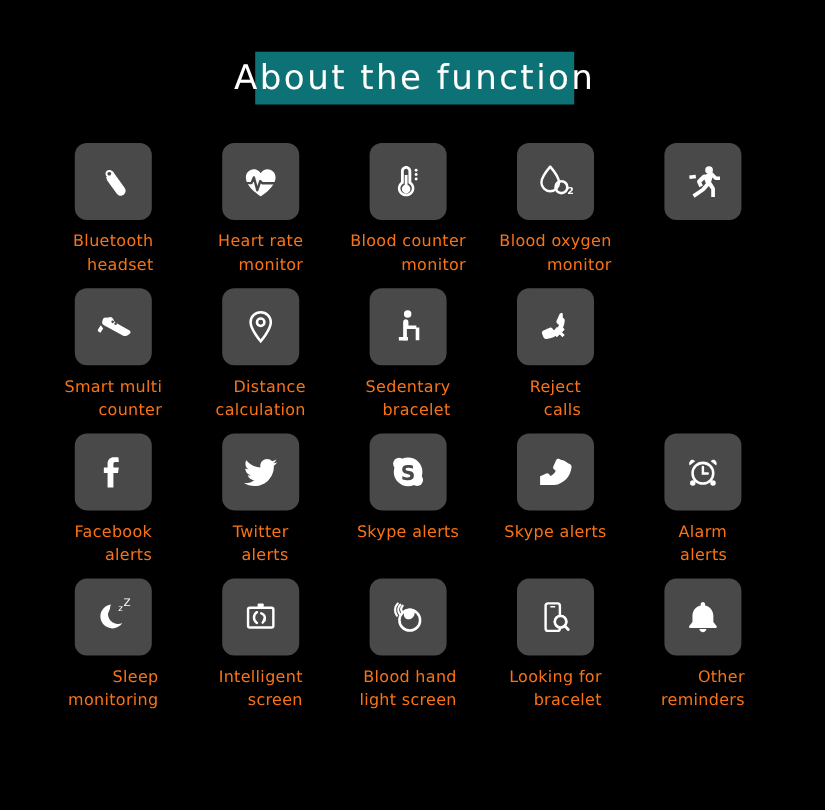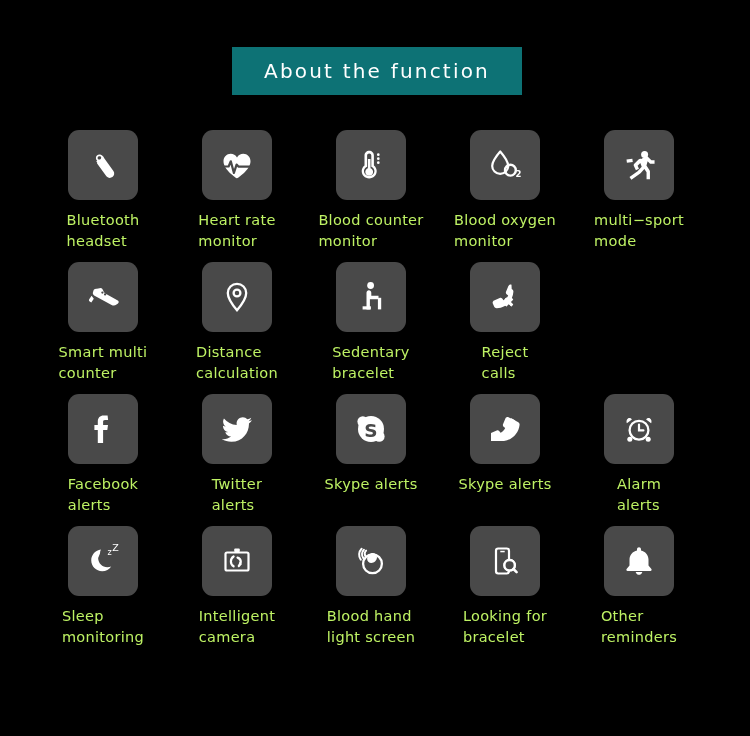--- a/index.html
+++ b/index.html
@@ -14,21 +14,21 @@
   
   .banner{
     position:absolute;
     left:232px;top:47px;
     width:290px;height:48px;
     background:#0d7275;
     display:flex;align-items:center;justify-content:center;
   }
   .banner-title{
     color:#ffffff;
-    font-size:20px;
+    font-size:31px;
     letter-spacing:2.2px;
     font-weight:400;
     white-space:nowrap;
     font-family:"DejaVu Sans","Liberation Sans",sans-serif;
   }
 
   
   .grid{
     position:absolute;
     left:0;top:130px;
@@ -52,24 +52,24 @@
     width:70px;height:70px;
     background:#494949;
     border-radius:11px;
     display:flex;align-items:center;justify-content:center;
     box-sizing:border-box;
   }
   .tile svg{display:block;}
 
   .label{
     margin-top:10px;
-    color:#bef264;
+    color:#f97316;
     font-size:14.5px;
     line-height:21px;
-    text-align:left;
+    text-align:right;
     letter-spacing:0.3px;
     white-space:pre-line;
     font-family:"DejaVu Sans","Liberation Sans",sans-serif;
   }
 </style>
 </head>
 <body>
 
 <div class="page">
 
@@ -136,22 +136,20 @@
       <div class="cell">
         <div class="tile">
           <svg width="40" height="40" viewBox="0 0 40 40">
             <g fill="#fff">
               <circle cx="25.6" cy="9.6" r="3.5"></circle>
               <path d="M22.3 13.9c-.9-.4-2-.2-2.7.5l-4.3 4.3c-.6.6-.8 1.6-.4 2.4l2 4.1 3.1-1.5-1.4-2.9 2.7-2.7 1.4 3.6-4.1 4.6-8.1 5.6 1.9 2.8 8.8-6.1c.2-.15.4-.3.55-.5l3.6-4.1 2.2 3.3v6.9h3.4v-7.6c0-.5-.15-.95-.4-1.35l-3.1-4.7 1.2-4.3 2.4 2.4h4.5v-3.3h-3.1l-3.6-3.6c-.6-.6-1.5-.8-2.3-.5z"></path>
               <path d="M13.6 14.2h-5.9v3.2h5.9z" transform="rotate(-8 10.6 15.8)"></path>
             </g>
           </svg>
         </div>
-        <div class="label">multi−sport
-mode</div>
       </div>
     </div>
 
     <div class="row">
       <div class="cell">
         <div class="tile">
           <svg width="40" height="40" viewBox="0 0 40 40">
             <g fill="#fff">
               <path d="M13.9 11.8c-1.5-.5-3 .3-3.4 1.7l-.6 2.1c-.3 1.1.2 2.2 1.2 2.8l17.5 9.6c1.6.9 3.5.7 4.9-.4l1.5-1.2c1-.8.9-2.4-.2-3l-12.5-7c-.6-.35-1.1-.85-1.4-1.45l-1.1-2.2c-.4-.8-1.1-1.4-2-1.65z"></path>
               <path d="M8.6 18.7l-2.4 3.6c-.5.8-.3 1.8.5 2.3l1.6 1 2.5-3.9z"></path>
@@ -288,21 +286,21 @@
         <div class="tile">
           <svg width="40" height="40" viewBox="0 0 40 40">
             <rect x="8.5" y="11.5" width="23" height="18" rx="1.6" fill="none" stroke="#fff" stroke-width="2.2"></rect>
             <rect x="17.2" y="7.6" width="5.6" height="3.4" rx="1" fill="#fff"></rect>
             <path fill="none" stroke="#fff" stroke-width="2.2" stroke-linecap="round" d="M16.6 15.5c-1.6 1-2.7 2.8-2.7 4.9 0 2.1 1.1 3.9 2.7 4.9"></path>
             <path fill="none" stroke="#fff" stroke-width="2.2" stroke-linecap="round" d="M20.5 16.6c1.9.6 3.3 2.4 3.3 4.5 0 1.6-.8 3-2 3.9"></path>
             <path fill="#fff" d="M25 23.3l-3.8 1.5 1.3-4z"></path>
           </svg>
         </div>
         <div class="label">Intelligent
-camera</div>
+screen</div>
       </div>
 
       <div class="cell">
         <div class="tile">
           <svg width="40" height="40" viewBox="0 0 40 40">
             <circle cx="21.5" cy="22.8" r="9.4" fill="none" stroke="#fff" stroke-width="2.3"></circle>
             <path fill="#fff" d="M24.8 13.3c1.8 1.8 1.6 4.9-.5 7s-5.2 2.3-7 .5-1.6-4.9.5-7 5.2-2.3 7-.5z"></path>
             <g fill="none" stroke="#fff" stroke-width="2" stroke-linecap="round">
               <path d="M14.7 15.4c-1.3-1.9-1.1-4.3.4-5.8"></path>
               <path d="M12.3 17.1c-1.9-2.6-1.6-6.1.6-8.3"></path>

